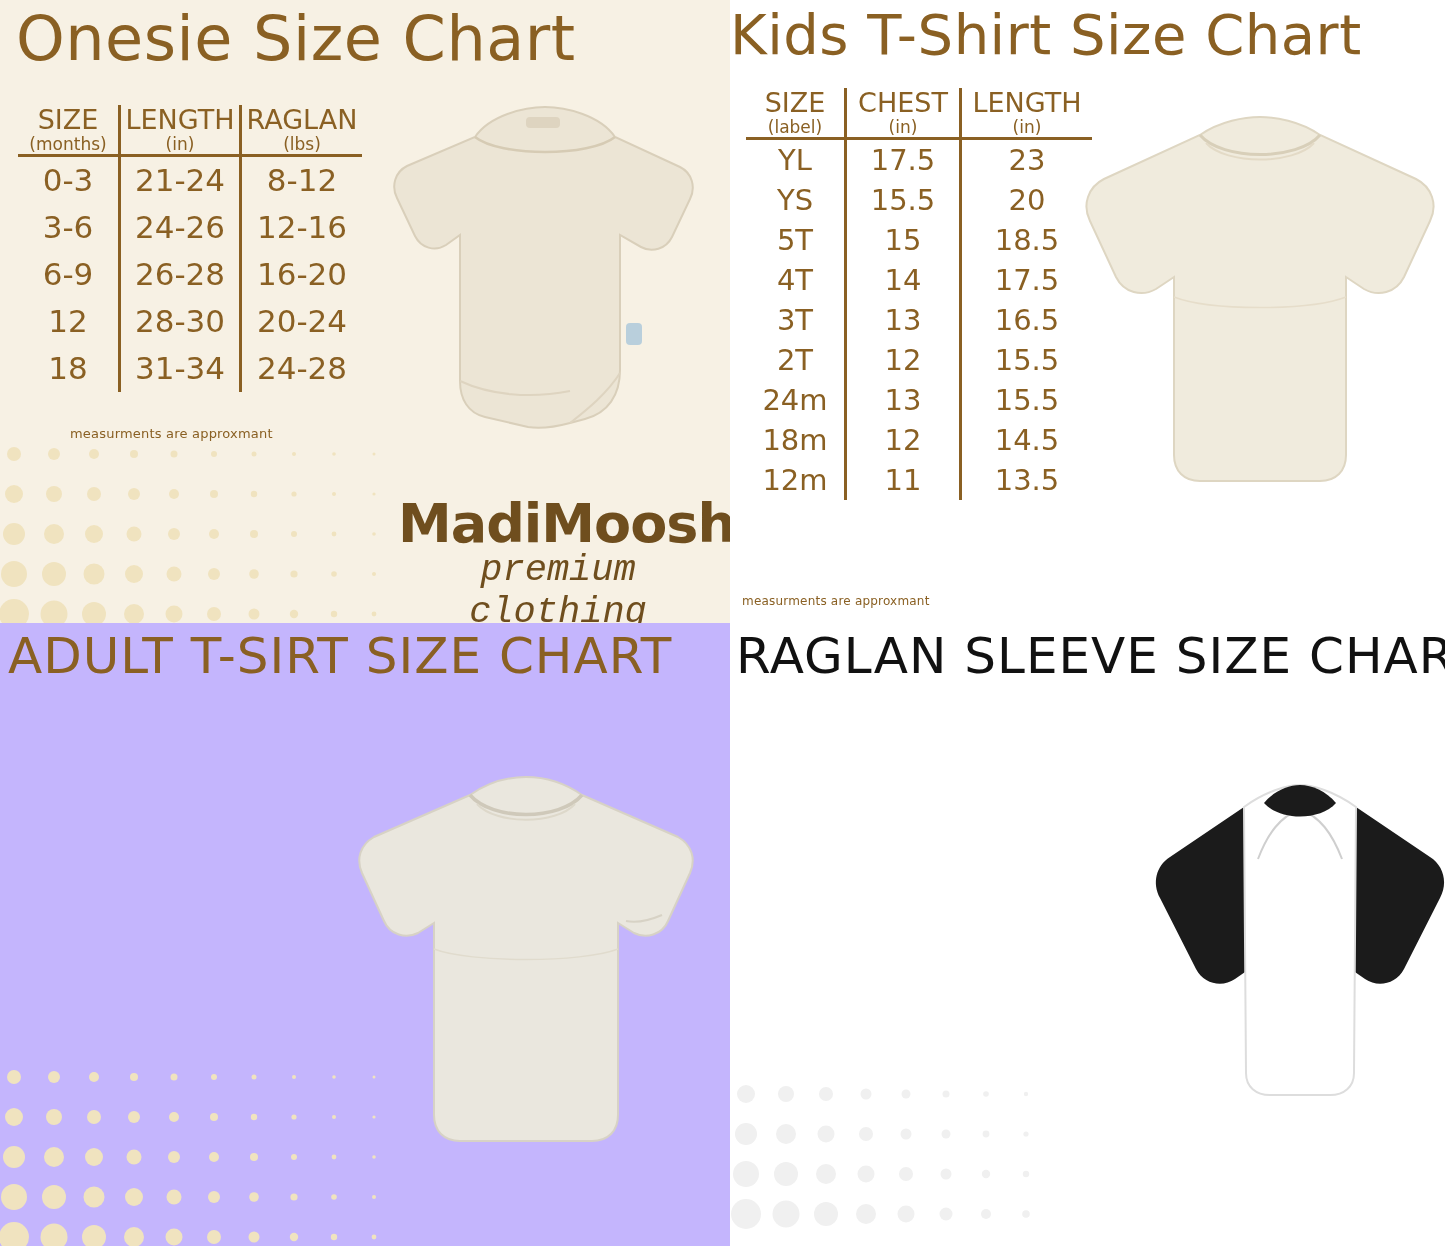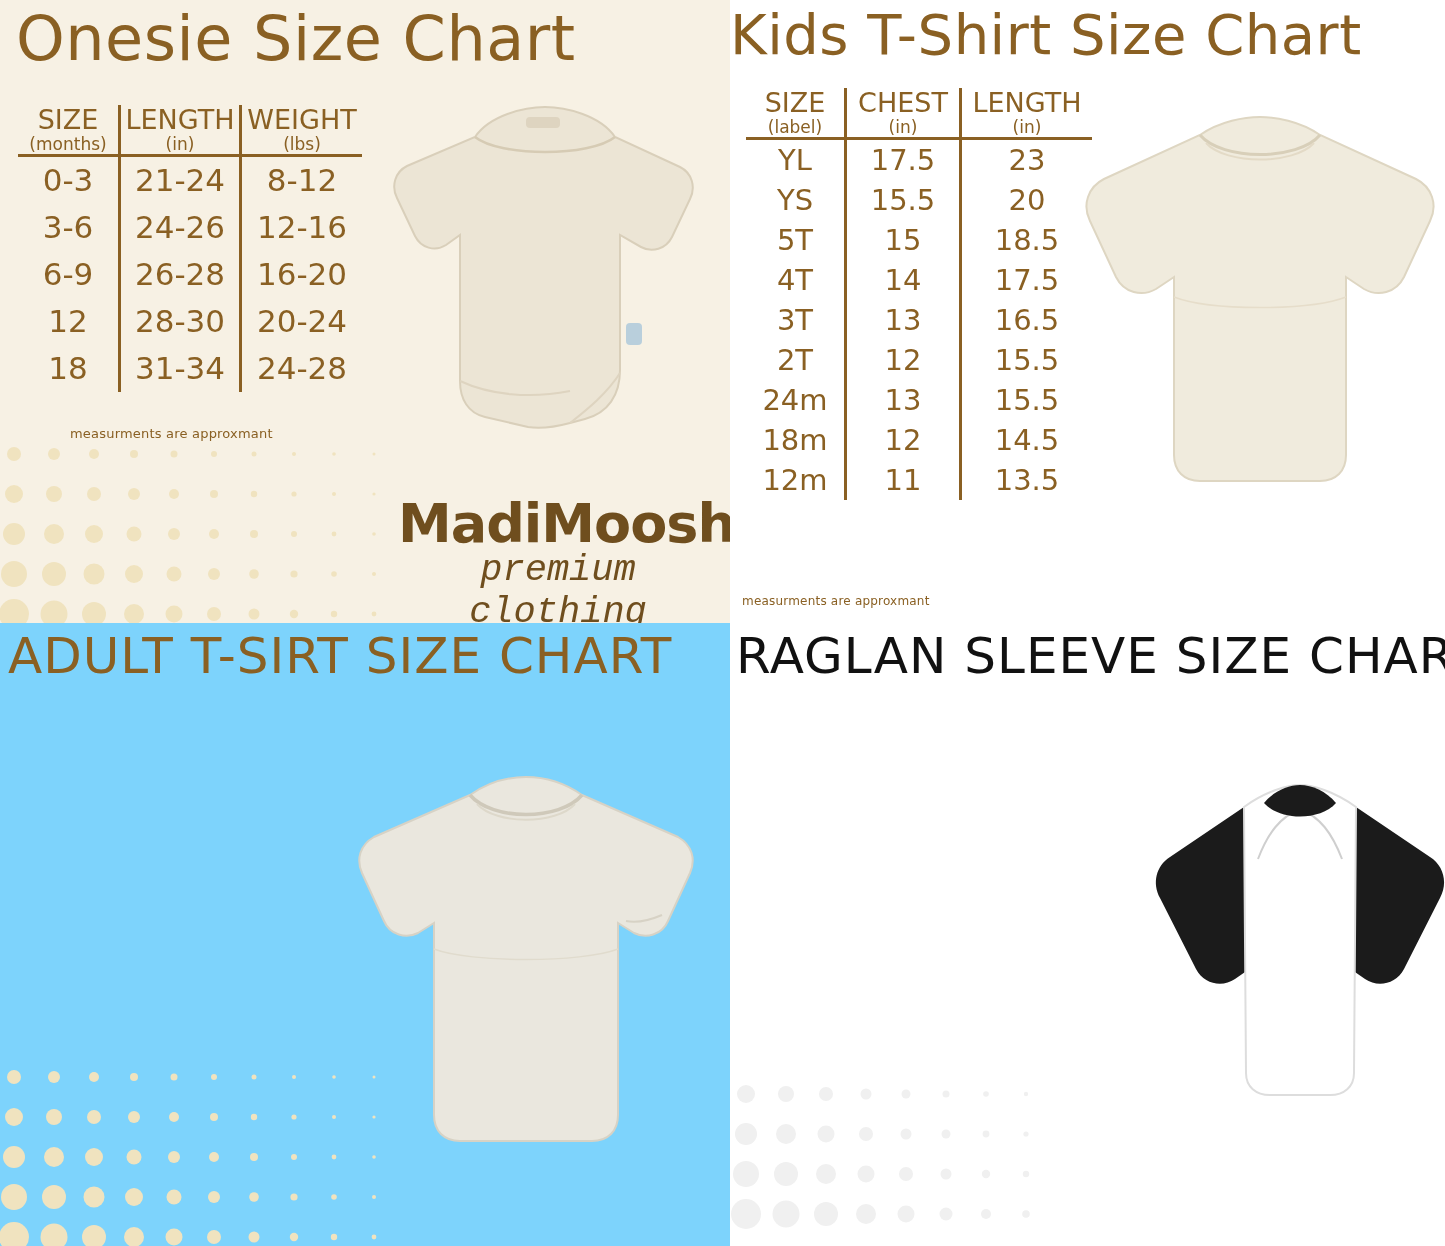--- a/index.html
+++ b/index.html
@@ -21,21 +21,21 @@
     height: 1246px;
   }
   .panel {
     position: relative;
     overflow: hidden;
     box-sizing: border-box;
   }
   
   .p-onesie   { background: #f7f1e4; }
   .p-kids     { background: #ffffff; }
-  .p-adult    { background: #7dd3fc; }
+  .p-adult    { background: #c4b5fd; }
   .p-raglan   { background: #ffffff; }
 
   
   .title {
     font-family: "DejaVu Sans", sans-serif;
     font-weight: 400;
     letter-spacing: 0.5px;
     white-space: nowrap;
   }
   .title-onesie {
@@ -230,21 +230,21 @@
         <tr>
           <td class="c0 sep-r-brown hdr-bottom-brown">
             <div class="hdr-main brown">SIZE</div>
             <div class="hdr-sub brown">(months)</div>
           </td>
           <td class="c1 sep-r-brown hdr-bottom-brown">
             <div class="hdr-main brown">LENGTH</div>
             <div class="hdr-sub brown">(in)</div>
           </td>
           <td class="c2 hdr-bottom-brown">
-            <div class="hdr-main brown">WEIGHT</div>
+            <div class="hdr-main brown">RAGLAN</div>
             <div class="hdr-sub brown">(lbs)</div>
           </td>
         </tr>
         <tr>
           <td class="c0 sep-r-brown cellv brown">0-3</td>
           <td class="c1 sep-r-brown cellv brown">21-24</td>
           <td class="c2 cellv brown">8-12</td>
         </tr>
         <tr>
           <td class="c0 sep-r-brown cellv brown">3-6</td>

